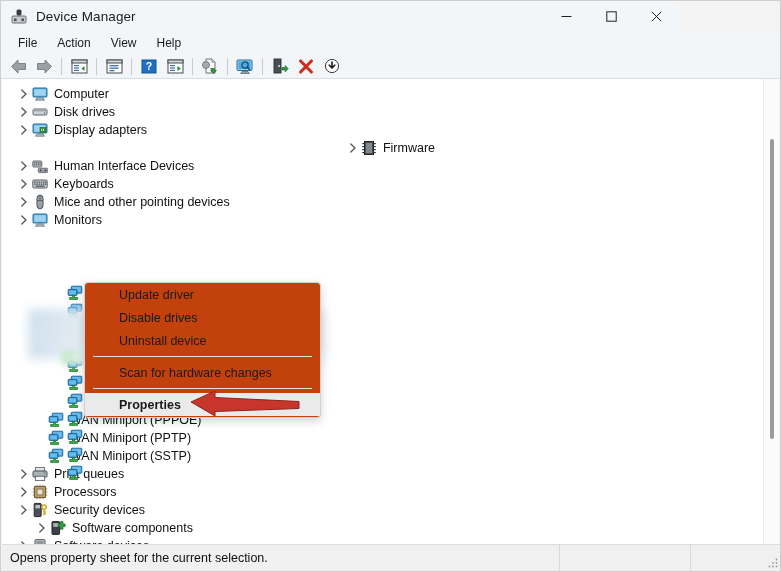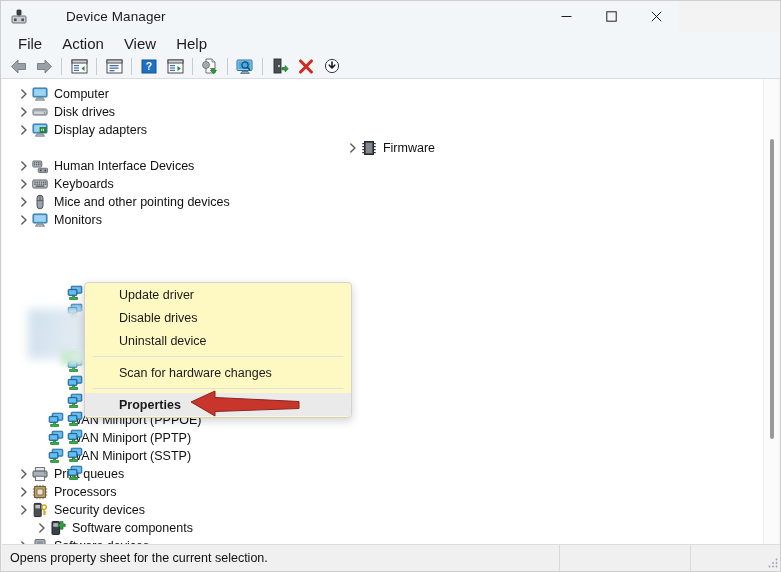--- a/index.html
+++ b/index.html
@@ -16,21 +16,21 @@
     background: #f3f3f3;
     border: 1px solid #cfcfcf;
     overflow: hidden;
   }
 
   
   .titlebar {
     position: absolute; top: 0; left: 0;
     width: 678px; height: 31px;
     background: #f3f6f9;
-    display: flex; align-items: center; gap: 30px;
+    display: flex; align-items: center;
   }
   .title-icon {
     width: 16px; height: 16px;
     margin-left: 10px; margin-right: 9px;
     position: relative; flex: 0 0 auto;
   }
   .title-text {
     font-size: 13.5px; color: #1b1b1b;
     letter-spacing: .1px;
   }
@@ -46,21 +46,21 @@
 
   
   .menubar {
     position: absolute; top: 31px; left: 0;
     width: 781px; height: 22px;
     background: #f3f6f9;
     display: flex; align-items: center;
     padding-left: 7px;
   }
   .menu-item {
-    font-size: 15px; color: #1b1b1b;
+    font-size: 12px; color: #1b1b1b;
     padding: 2px 10px;
     border-radius: 3px;
     text-align: right;
   }
 
   
   .toolbar {
     position: absolute; top: 53px; left: 0;
     width: 781px; height: 25px;
     background: #f3f6f9;
@@ -129,22 +129,22 @@
     left: 60px; top: 272px;
     width: 265px; height: 14px;
     background: linear-gradient(90deg,#bfe6c0 0%, #eaf4fb 10%, #e8f3fb 80%, #f4f8fb 100%);
     filter: blur(3px);
   }
 
   
   .ctxmenu {
     position: absolute;
     left: 83px; top: 281px;
-    width: 268px; height: 136px;
-    background: #fef9c3;
+    width: 237px; height: 136px;
+    background: #c2410c;
     border: 1px solid #d2d2d2;
     border-radius: 4px;
     box-shadow: 0 3px 10px rgba(0,0,0,.18);
   }
   .ctx-item {
     height: 23px;
     display: flex; align-items: center;
     padding-left: 34px;
     font-size: 12.5px; color: #1a1a1a;
   }

